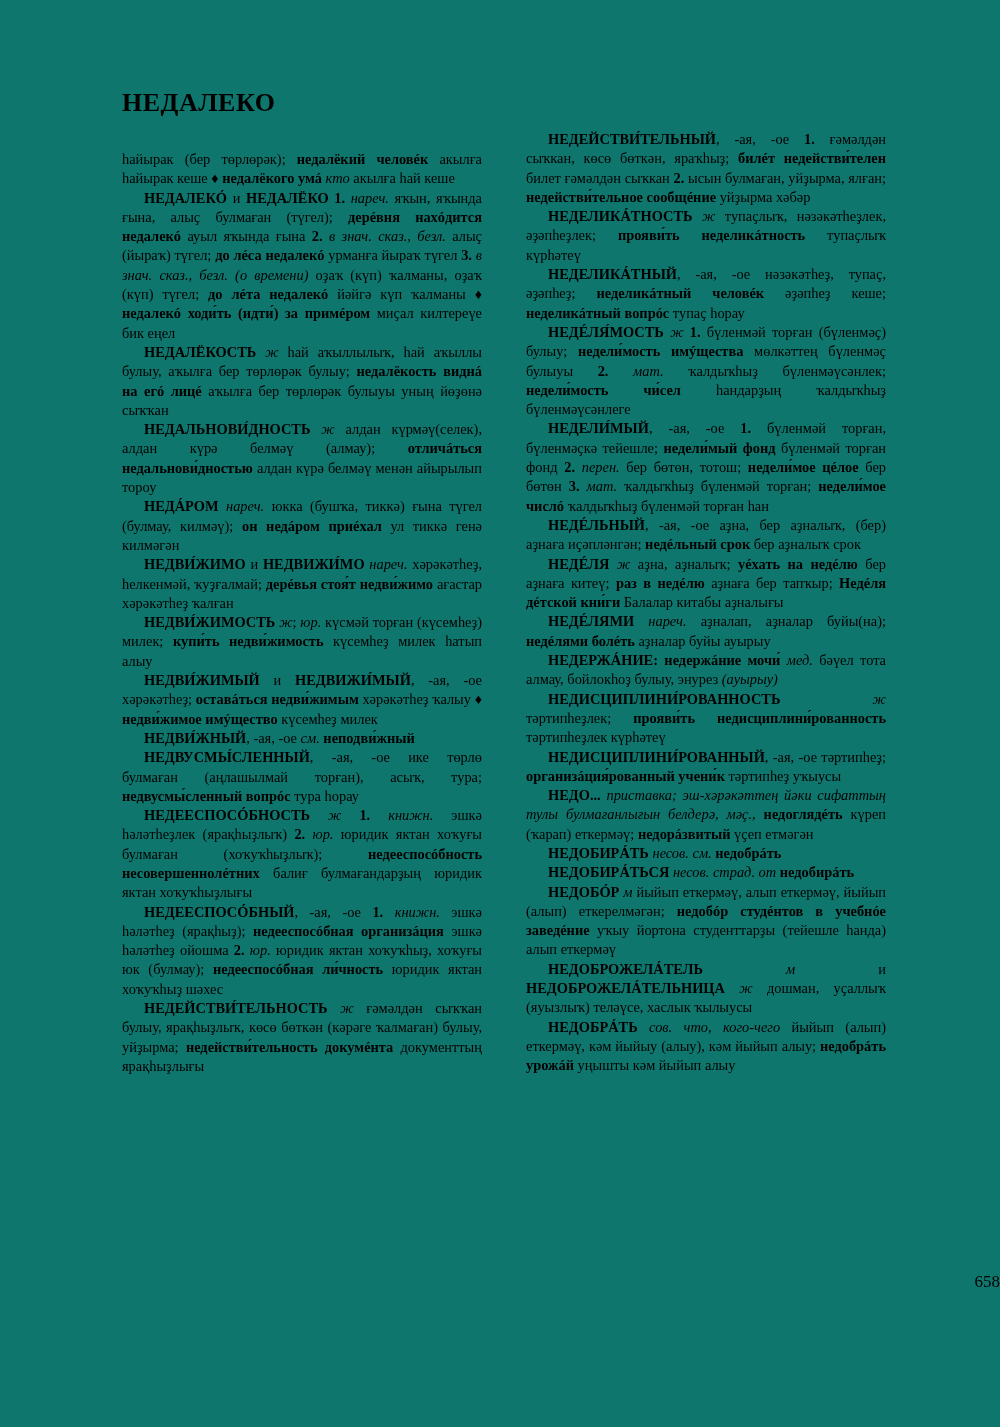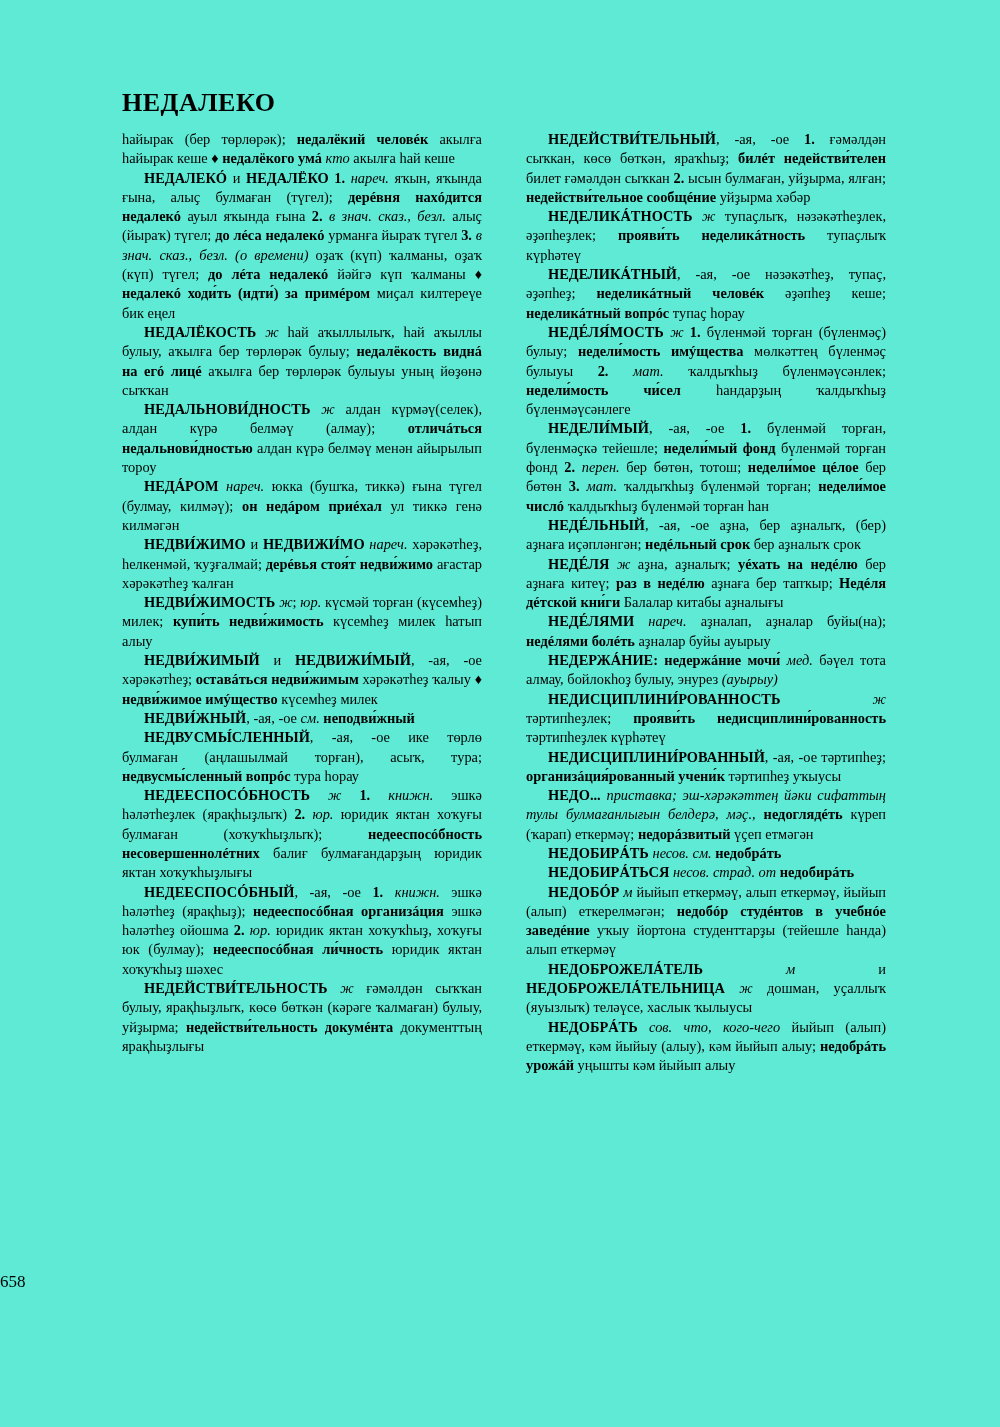--- a/index.html
+++ b/index.html
@@ -15,21 +15,21 @@
     color: #000000;
     position: relative;
     overflow: hidden;
   }
 
   .page {
     position: absolute;
     left: 0; top: 0;
     width: 1000px;
     height: 1427px;
-    background: #5eead4;
+    background: #0f766e;
   }
 
   
   .page-head {
     position: absolute;
     left: 122px;
     top: 88px;
     font-size: 26px;
     font-weight: bold;
     letter-spacing: 0.5px;
@@ -52,20 +52,21 @@
     font-size: 14.4px;
     line-height: 19.3px;
     text-align: justify;
     text-justify: inter-word;
     hyphens: manual;
     margin: 0;
     text-indent: 22px;
   }
   .entry.cont {
     text-indent: 0;
+    margin-top: 20px;
   }
 
   .hw {           
     font-weight: bold;
   }
   .b {            
     font-weight: bold;
   }
   .i {            
     font-style: italic;
@@ -75,21 +76,21 @@
   }
   .dia {          
     font-weight: bold;
   }
 
   .page-number {
     position: absolute;
     top: 1272px;
     left: 0;
     width: 1000px;
-    text-align: left;
+    text-align: right;
     font-size: 17px;
   }
 </style>
 </head>
 <body>
 
 <div class="page">
 
   <div class="page-head">НЕДАЛЕКО</div>
 

